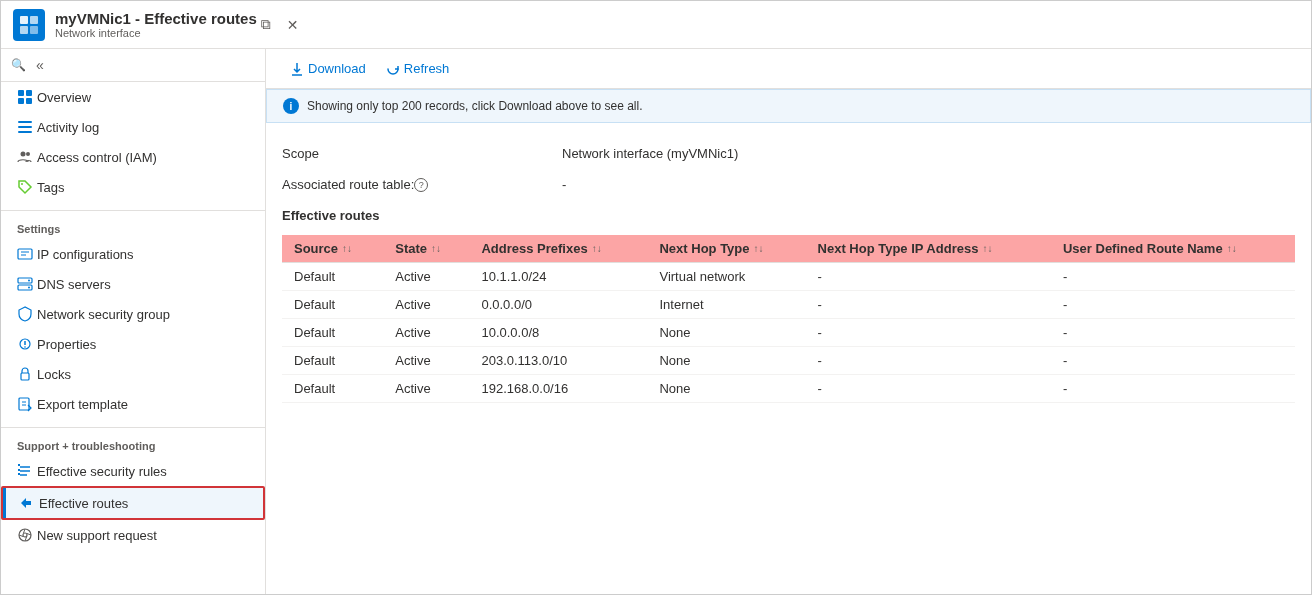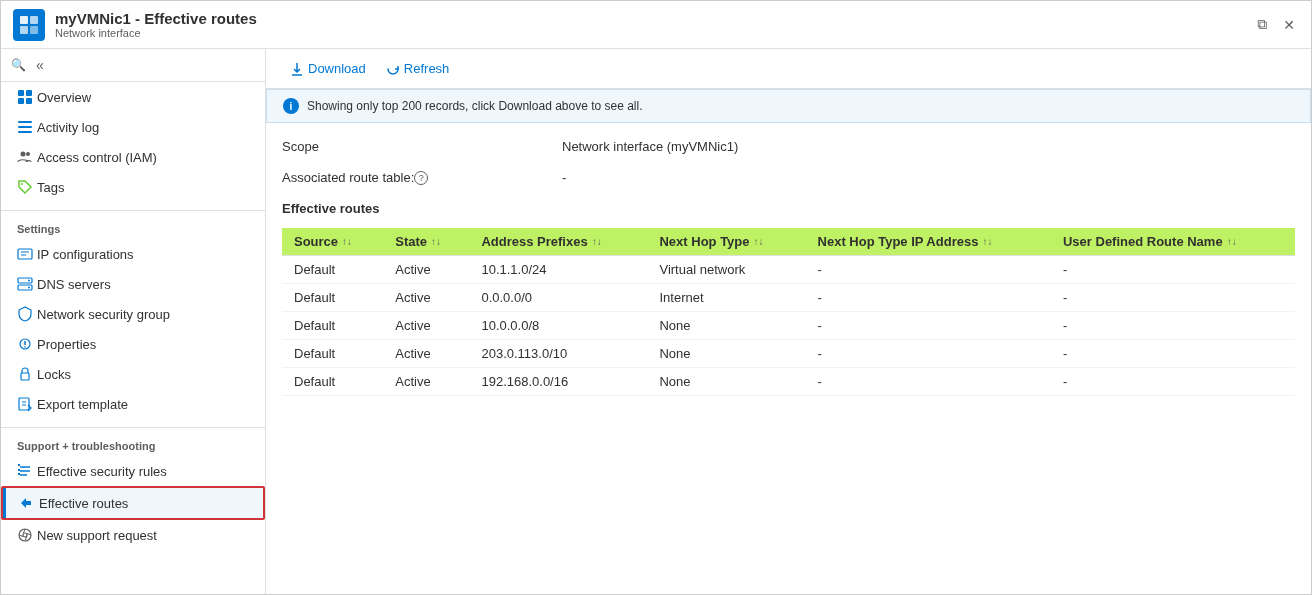--- a/index.html
+++ b/index.html
@@ -1,18 +1,18 @@
 <!DOCTYPE html>
 <html><head>
   <meta charset="utf-8">
   <style>
     * { box-sizing: border-box; margin: 0; padding: 0; font-family: 'Segoe UI', Arial, sans-serif; font-size: 13px; }
     body { background: #f3f2f1; color: #323130; }
     .window { width: 1312px; height: 595px; background: #fff; display: flex; flex-direction: column; border: 1px solid #ccc; overflow: hidden; }
-    .titlebar { background: #fff; border-bottom: 1px solid #e1dfdd; padding: 0 12px; height: 48px; display: flex; align-items: center; justify-content: space-between; flex-shrink: 0; }
+    .titlebar { background: #fff; border-bottom: 1px solid #e1dfdd; padding: 0 12px; height: 48px; display: flex; align-items: center; flex-shrink: 0; }
     .titlebar-left { display: flex; align-items: center; gap: 10px; }
     .titlebar-logo { width: 32px; height: 32px; background: #0078d4; border-radius: 4px; display: flex; align-items: center; justify-content: center; flex-shrink: 0; }
     .titlebar-logo svg { width: 22px; height: 22px; }
     .titlebar-text { display: flex; flex-direction: column; }
     .titlebar-title { font-size: 15px; font-weight: 600; color: #323130; }
     .titlebar-sub { font-size: 11px; color: #605e5c; }
     .titlebar-actions { display: flex; gap: 8px; }
     .titlebar-btn { background: none; border: none; cursor: pointer; padding: 4px; color: #605e5c; font-size: 14px; }
     .main-area { display: flex; flex: 1; overflow: hidden; }
     .sidebar { width: 265px; background: #fff; border-right: 1px solid #e1dfdd; display: flex; flex-direction: column; overflow-y: auto; flex-shrink: 0; }
@@ -25,26 +25,26 @@
     .nav-item.active::before { content: ''; position: absolute; left: 0; top: 0; bottom: 0; width: 3px; background: #0078d4; }
     .nav-item .nav-icon { width: 16px; height: 16px; flex-shrink: 0; display: flex; align-items: center; justify-content: center; }
     .nav-section { padding: 12px 16px 4px; font-size: 11px; font-weight: 600; color: #605e5c; text-transform: none; border-top: 1px solid #e1dfdd; margin-top: 8px; }
     .active-outline { border: 2px solid #d13438; border-radius: 2px; }
     .content { flex: 1; display: flex; flex-direction: column; overflow: hidden; background: #fff; }
     .toolbar { padding: 8px 16px; border-bottom: 1px solid #e1dfdd; display: flex; align-items: flex-start; gap: 4px; flex-shrink: 0; }
     .toolbar-btn { background: none; border: none; cursor: pointer; display: flex; align-items: center; gap: 4px; padding: 4px 8px; color: #0078d4; font-size: 13px; }
     .info-bar { background: #eff6fc; border: 1px solid #c7e0f4; padding: 8px 16px; display: flex; align-items: center; gap: 8px; flex-shrink: 0; margin: 0; }
     .info-icon { width: 16px; height: 16px; background: #0078d4; border-radius: 50%; color: #fff; font-size: 10px; font-weight: 700; display: flex; align-items: center; justify-content: center; flex-shrink: 0; }
     .content-inner { flex: 1; overflow-y: auto; padding: 16px; }
-    .field-row { display: flex; align-items: center; margin-bottom: 16px; }
+    .field-row { display: flex; align-items: center; margin-bottom: 16px; margin-top: 7px; }
     .field-label { width: 280px; font-weight: 400; color: #323130; flex-shrink: 0; }
     .field-value { color: #323130; }
     .section-title { font-size: 13px; font-weight: 600; margin-bottom: 12px; color: #323130; }
     table { border-collapse: collapse; width: 100%; }
-    th { text-align: left; padding: 6px 12px; color: #323130; font-weight: 600; border-bottom: 1px solid #e1dfdd; background: #bef264; white-space: nowrap; }
+    th { text-align: left; padding: 6px 12px; color: #323130; font-weight: 600; border-bottom: 1px solid #e1dfdd; background: #fca5a5; white-space: nowrap; }
     td { padding: 6px 12px; border-bottom: 1px solid #f3f2f1; color: #323130; }
     .sort-icon { color: #605e5c; font-size: 10px; margin-left: 4px; }
     .th-inner { display: flex; align-items: center; }
     .info-text { color: #323130; font-size: 12px; }
     .associated-info { display: flex; align-items: center; gap: 0; }
     .help-icon { width: 14px; height: 14px; border: 1px solid #605e5c; border-radius: 50%; color: #605e5c; font-size: 9px; display: flex; align-items: center; justify-content: center; cursor: pointer; }
   </style>
 </head>
 <body>
 

